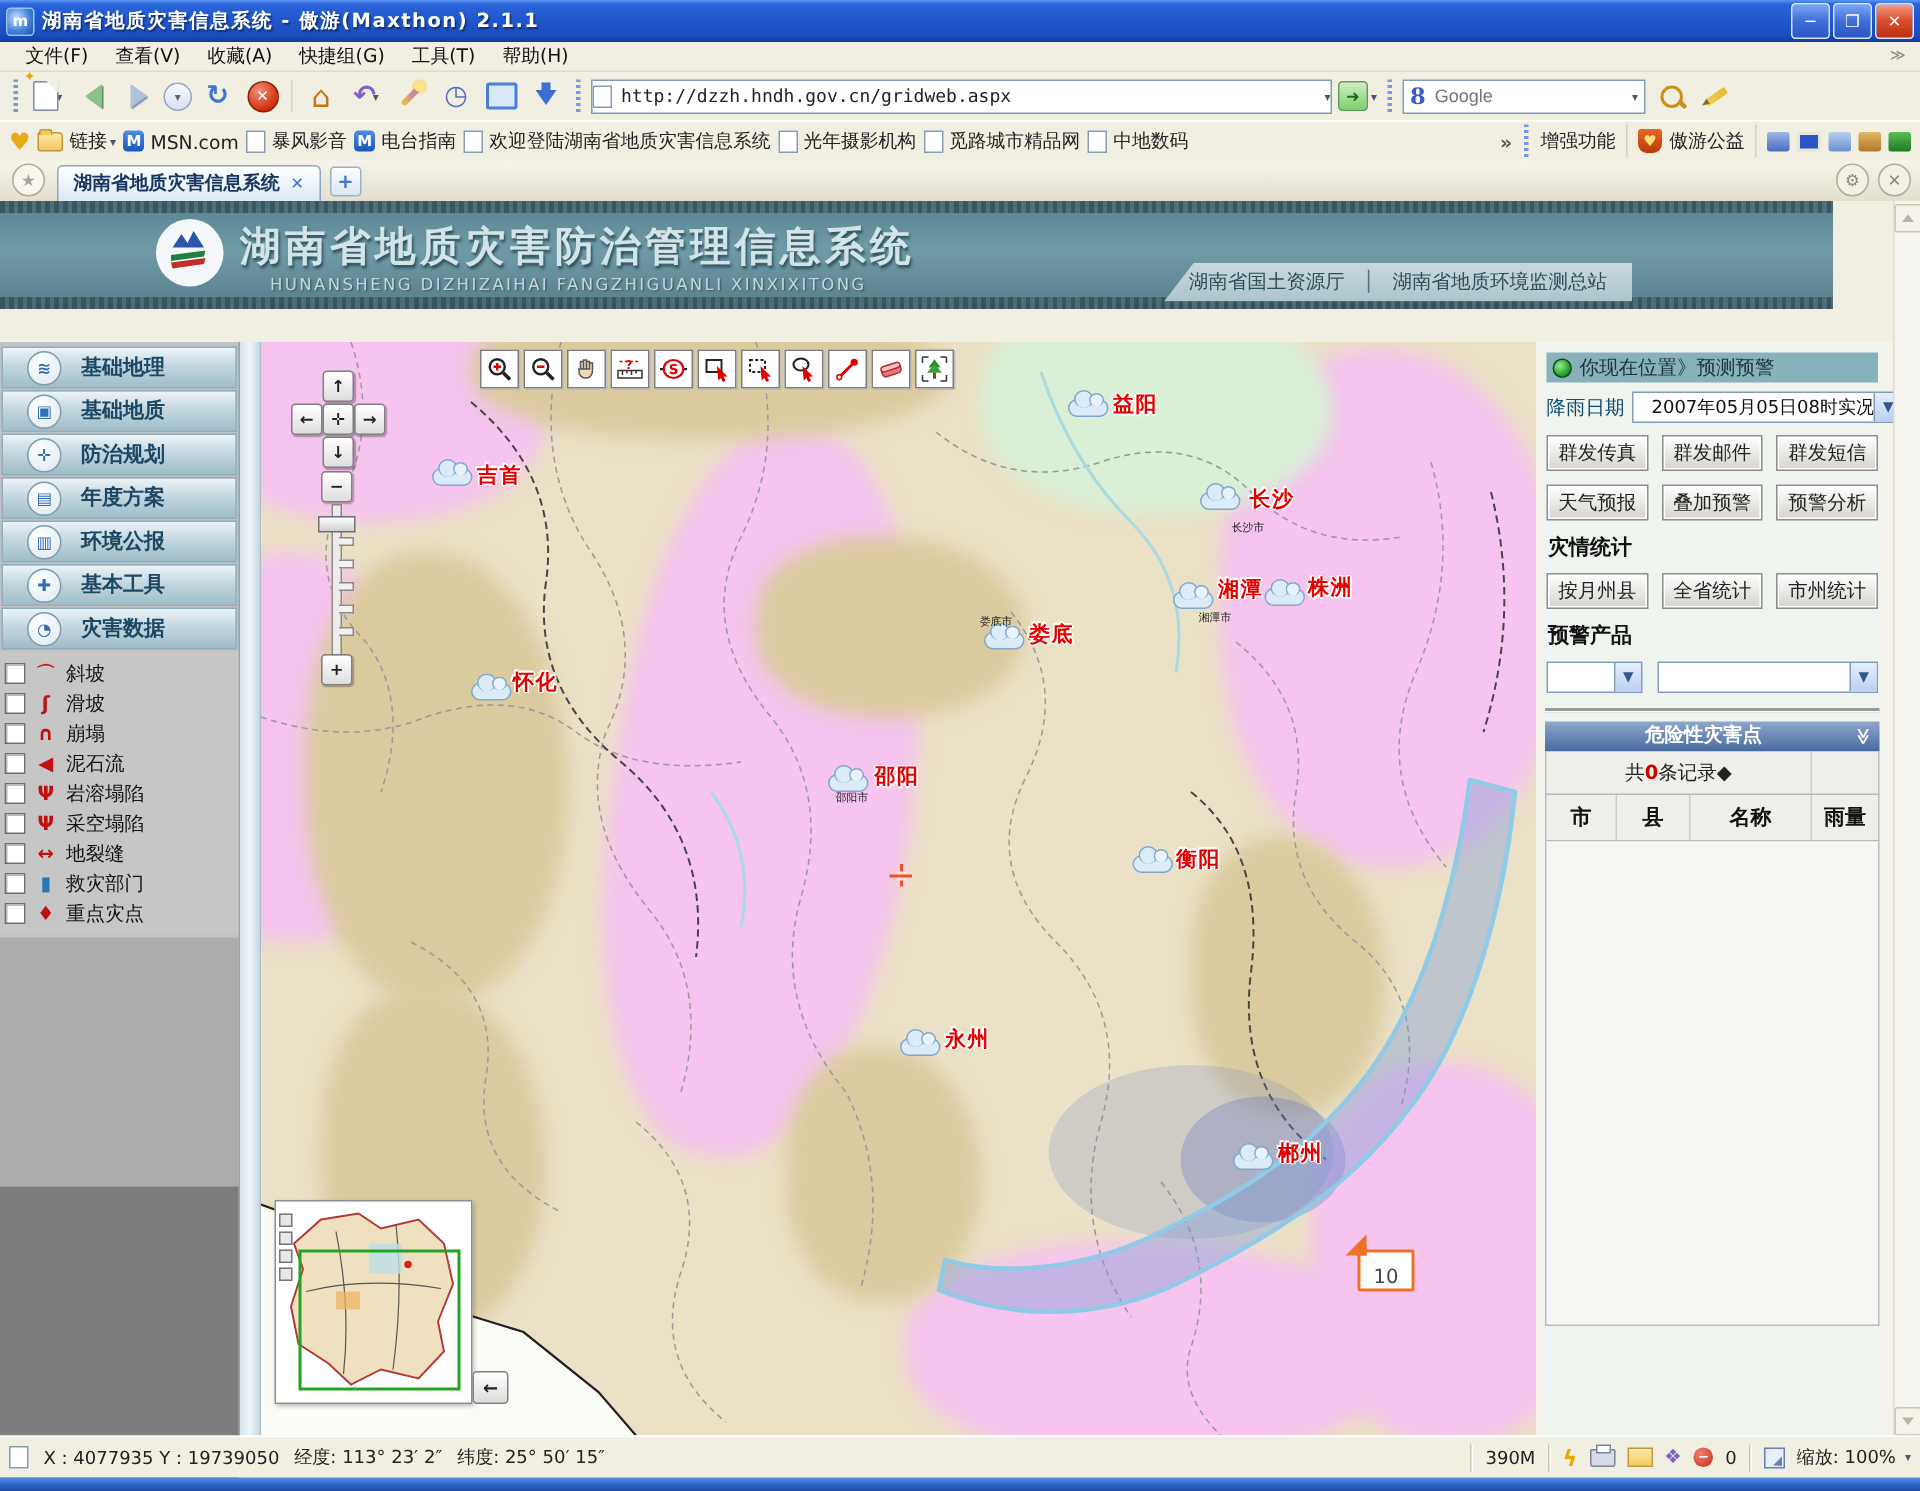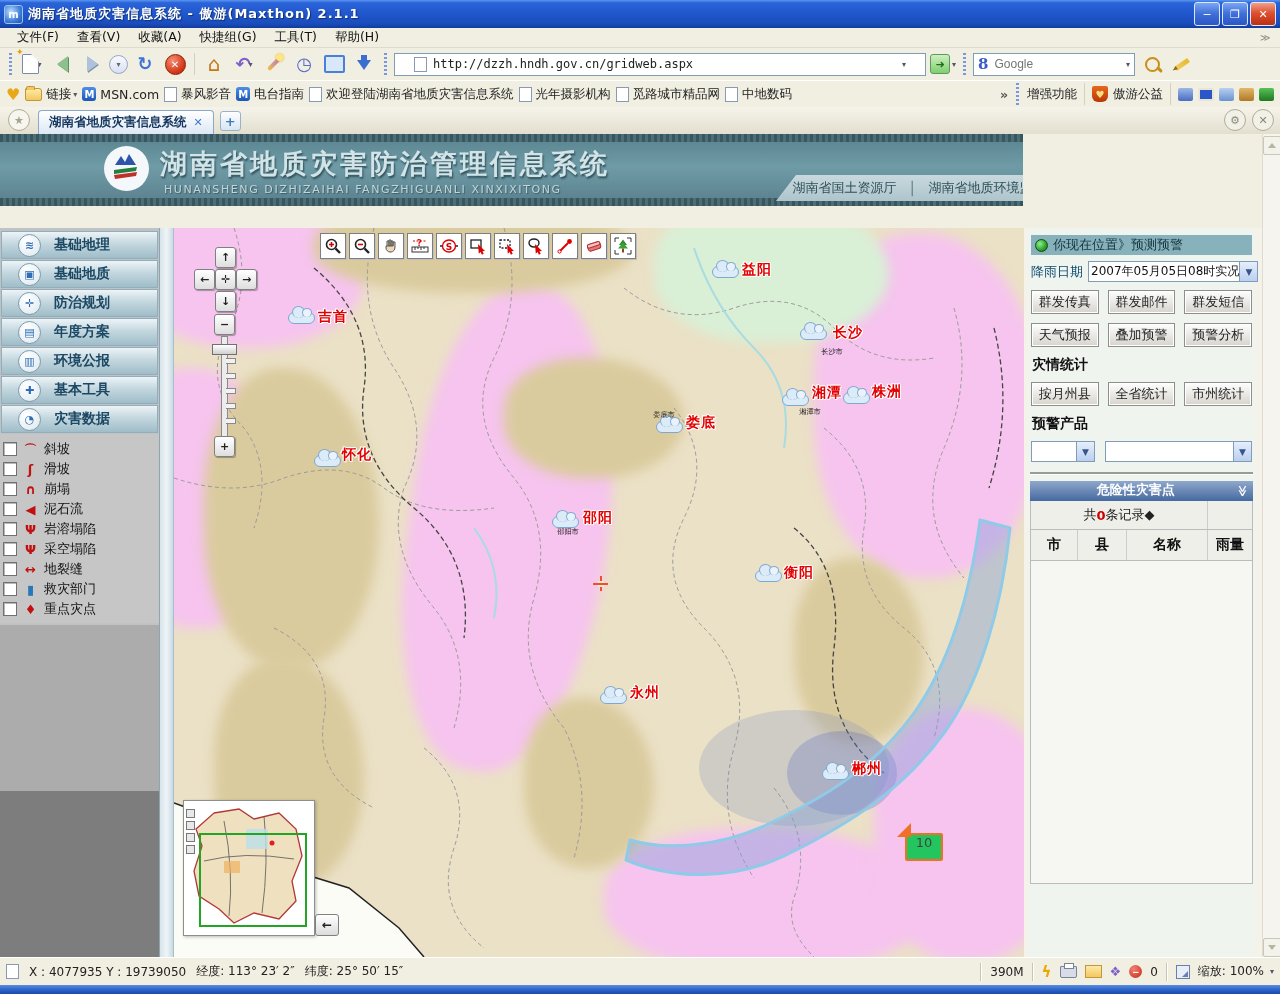--- a/index.html
+++ b/index.html
@@ -38,21 +38,21 @@
   .gl.undo{color:#7E5EC8;font-weight:bold;}
   .gl.home{color:#C07818;font-size:20px;}
   .gl.clock{color:#5A6EC8;}
   .stopbtn{width:19px;height:19px;border-radius:50%;background:radial-gradient(circle at 35% 30%,#F29078,#D43818 65%,#A82404);
     display:flex;align-items:center;justify-content:center;color:#fff;font-size:10px;font-weight:bold;border:1px solid #8E1E02;}
   .wandbar{width:16px;height:4px;background:linear-gradient(90deg,#F0C040,#B070E0);transform:rotate(-45deg);border-radius:2px;position:relative;}
   .wandbar::after{content:"";position:absolute;right:-4px;top:-2px;width:7px;height:7px;background:#FFE680;border-radius:50%;box-shadow:0 0 3px #E8B000;}
   .winicon{width:17px;height:14px;border:2px solid #4A7ED8;background:#D8E8F8;border-radius:2px;}
   .dlicon{width:0;height:0;border:7px solid transparent;border-top:10px solid #3A6ED0;position:relative;top:4px;}
   .dlicon::before{content:"";position:absolute;left:-3px;top:-15px;width:6px;height:6px;background:#3A6ED0;}
-  .urlbox{flex:1;max-width:492px;height:21px;background:#FFF;border:1px solid #7F9DB9;display:flex;align-items:center;padding:0 19px;gap:4px;}
+  .urlbox{flex:1;max-width:492px;height:21px;background:#FFF;border:1px solid #7F9DB9;display:flex;align-items:center;padding:0 0;gap:4px;}
   .urlbox input{flex:1;border:none;outline:none;font-family:"DejaVu Sans Mono",monospace;font-size:12px;color:#222;background:transparent;}
   .mini-page{width:11px;height:13px;background:#FFF;border:1px solid #8A9AB4;flex:none;}
   .gobtn{width:18px;height:18px;border-radius:3px;border:1px solid #5A9A5A;background:linear-gradient(#CFEFC0,#7ECF70);display:flex;align-items:center;justify-content:center;color:#1E6E1E;font-size:11px;font-weight:bold;}
   .searchbox{width:152px;height:21px;background:#FFF;border:1px solid #7F9DB9;display:flex;align-items:center;padding:0 4px;gap:4px;}
   .glogo{font-family:"DejaVu Serif",serif;font-weight:bold;color:#3A5BC7;font-size:15px;}
   .searchbox input{flex:1;border:none;outline:none;font-size:12px;color:#999;background:transparent;width:40px;}
   .magicon{width:11px;height:11px;border:2px solid #C89018;border-radius:50%;position:relative;}
   .magicon::after{content:"";position:absolute;left:9px;top:9px;width:7px;height:3px;background:#C89018;transform:rotate(45deg);border-radius:2px;}
   .pencil{width:16px;height:5px;background:linear-gradient(90deg,#F0D060,#E8B830);transform:rotate(-35deg);border-radius:1px;position:relative;}
   .pencil::after{content:"";position:absolute;left:-5px;top:0;border:2.5px solid transparent;border-right:5px solid #8A6A20;}
@@ -69,25 +69,25 @@
   
   .tabbar{left:0;top:107px;width:1280px;height:27px;background:linear-gradient(#F6F4EA,#E2DFCF);display:flex;align-items:flex-end;padding:0 6px;box-sizing:border-box;}
   .starbtn{width:20px;height:20px;border-radius:50%;border:1px solid #B0AC98;background:#F6F5EE;color:#A8A494;display:flex;align-items:center;justify-content:center;font-size:11px;margin:0 8px 3px 2px;}
   .tab{height:23px;display:flex;align-items:center;gap:7px;padding:0 10px;background:linear-gradient(#FFFFFF,#DCE8F4);
        border:1px solid #8CA8C8;border-bottom:none;border-radius:4px 4px 0 0;font-weight:bold;font-size:12.5px;color:#15365E;}
   .tabx{color:#4477CC;font-size:11px;font-weight:bold;}
   .newtab{width:19px;height:18px;margin:0 0 3px 6px;border:1px solid #9AB2C8;border-radius:3px;background:linear-gradient(#FDFEFF,#D8E6F2);color:#3E78C0;font-weight:bold;display:flex;align-items:center;justify-content:center;font-size:13px;}
   .tb-right{margin-left:auto;display:flex;gap:6px;margin-bottom:3px;}
   .roundbtn{width:20px;height:20px;border-radius:50%;border:1px solid #B0AC98;background:#F2F1E8;color:#8A8878;display:flex;align-items:center;justify-content:center;font-size:11px;}
   
-  .banner{left:0;top:134px;width:1023px;height:72px;background:linear-gradient(180deg,#57828E,#6F9BA7 45%,#587F8B);overflow:hidden;}
+  .banner{left:0;top:134px;width:1222px;height:72px;background:linear-gradient(180deg,#57828E,#6F9BA7 45%,#587F8B);overflow:hidden;}
   .dots{position:absolute;left:0;width:100%;height:8px;background:repeating-linear-gradient(90deg,#324E56 0 3px,#4A6A72 3px 6px);opacity:.85;}
   .logo{position:absolute;left:103px;top:11px;width:47px;height:47px;}
   .btitle{position:absolute;left:160px;top:12px;font-size:27px;font-weight:bold;color:#D2E4E8;letter-spacing:3px;text-shadow:1px 2px 2px #2E5059;}
-  .bsub{position:absolute;left:164px;top:49px;font-size:11px;color:#C2D6DA;letter-spacing:1.6px;text-shadow:1px 1px 1px #3A5C64;}
+  .bsub{position:absolute;left:180px;top:49px;font-size:11px;color:#C2D6DA;letter-spacing:1.6px;text-shadow:1px 1px 1px #3A5C64;}
   .bplate{position:absolute;left:776px;top:41px;width:312px;height:26px;background:linear-gradient(#C8D9DE,#AEC5CB);
      clip-path:polygon(20px 0,100% 0,100% 100%,0 100%);display:flex;align-items:center;justify-content:center;gap:12px;font-size:13px;color:#2E4E58;}
   .bdiv{color:#55757E;}
   
   .navrow{left:0;top:206px;width:565px;height:22px;background:#BCD2DA;display:flex;align-items:flex-end;gap:5px;padding-left:6px;box-sizing:border-box;}
   .ntab{height:21px;padding:0 9px;display:flex;align-items:center;background:linear-gradient(#DFEDF2,#9CBCC9 70%,#8FB2C0);
         border:1px solid #7A9BA8;border-bottom:none;border-radius:3px 3px 0 0;color:#FFF;font-weight:bold;font-size:13px;text-shadow:1px 1px 1px #476874;}
   .userrow{left:565px;top:206px;width:697px;height:22px;background:#DCEBF3;display:flex;align-items:center;justify-content:flex-end;gap:6px;padding-right:10px;box-sizing:border-box;}
   .ucp{font-size:10px;color:#333;font-weight:bold;}
   .ucount{color:#E04800;font-weight:bold;font-size:13px;}
@@ -125,36 +125,36 @@
   .city{position:absolute;font-size:14px;font-weight:bold;color:#E40000;letter-spacing:1px;
         text-shadow:1px 0 #FFF,-1px 0 #FFF,0 1px #FFF,0 -1px #FFF,1px 1px #FFF,-1px -1px #FFF;}
   .tiny{position:absolute;font-size:8px;color:#1A1A1A;transform:scale(.9);}
   .cloud{position:absolute;width:25px;height:10px;background:#DCEBF8;border:1px solid #7FA8D0;border-radius:7px;}
   .cloud::before{content:"";position:absolute;left:3px;top:-7px;width:11px;height:11px;background:#DCEBF8;border:1px solid #7FA8D0;border-radius:50%;border-bottom:none;}
   .cloud::after{content:"";position:absolute;left:13px;top:-5px;width:8px;height:8px;background:#EAF3FC;border:1px solid #7FA8D0;border-radius:50%;border-bottom:none;}
   .xhair{position:absolute;width:15px;height:15px;}
   .xhair::before{content:"";position:absolute;left:6.5px;top:0;width:2px;height:15px;background:#F05030;}
   .xhair::after{content:"";position:absolute;top:6.5px;left:0;height:2px;width:15px;background:#F05030;}
   .xhair i{position:absolute;left:4.5px;top:4.5px;width:6px;height:6px;background:#F3E6D2;}
-  .flag{position:absolute;width:34px;height:24px;background:#22c55e;border:2px solid #F07028;border-radius:2px;display:flex;align-items:flex-start;justify-content:center;font-size:13px;color:#444;}
+  .flag{position:absolute;width:34px;height:24px;background:#ffffff;border:2px solid #F07028;border-radius:2px;display:flex;align-items:flex-end;justify-content:center;font-size:13px;color:#444;}
   .flag::before{content:"";position:absolute;left:-10px;top:-12px;border:7px solid transparent;border-right-color:#F07028;border-bottom-color:#F07028;}
   .minimap{position:absolute;left:9px;top:572px;width:130px;height:134px;background:#FFF;border:1px solid #8E8E8E;box-shadow:1px 1px 3px rgba(0,0,0,.25);}
   .vframe{position:absolute;left:15px;top:32px;width:104px;height:90px;border:2px solid #23A423;}
   .mmbtns{position:absolute;left:2px;top:8px;display:flex;flex-direction:column;gap:3px;}
   .mmb{width:7px;height:7px;background:#E8E8E8;border:1px solid #777;}
   .mapnav{position:absolute;left:141px;top:686px;width:22px;height:20px;background:linear-gradient(#FFF,#DCDCDC);border:1px solid #808080;border-radius:3px;
           display:flex;align-items:center;justify-content:center;font-weight:bold;color:#222;font-size:12px;}
   
   .panel{left:1028px;top:228px;width:227px;height:729px;background:#F0F4EF;box-sizing:border-box;padding:4px 2px;}
   .loc{height:20px;background:#87B2BB;display:flex;align-items:center;gap:5px;padding:0 4px;color:#14343E;font-size:13px;margin:3px 1px 6px 1px;}
   .gdot{width:11px;height:11px;border-radius:50%;background:radial-gradient(circle at 35% 35%,#8DF08D,#2EA22E 60%,#186618);border:1px solid #0E4E0E;}
   .rainrow{display:flex;align-items:center;gap:5px;margin:2px 1px 8px 1px;}
   .rlabel{font-size:13px;font-weight:normal;color:#0c4a6e;white-space:nowrap;}
   .select{flex:1;height:21px;background:#FFF;border:1px solid #7F9DB9;display:flex;align-items:center;box-sizing:border-box;}
-  .selval{flex:1;font-size:12px;color:#111;padding-left:2px;white-space:nowrap;overflow:hidden;}
+  .selval{flex:1;font-size:12px;color:#111;padding-left:12px;white-space:nowrap;overflow:hidden;}
   .selarr{width:17px;height:100%;background:linear-gradient(#E6EEFB,#BCCFF0);border-left:1px solid #7F9DB9;display:flex;align-items:center;justify-content:center;color:#35568A;font-size:9px;}
   .btnrow{display:flex;gap:9px;margin:0 1px 9px 1px;}
   .pbtn{flex:1;height:22px;background:linear-gradient(#FEFEFE,#D6D4CC);border:1px solid #8E8E8E;box-shadow:inset 0 0 0 1px #FFF;
         display:flex;align-items:center;justify-content:center;font-size:13px;color:#222;}
   .ptitle{font-size:14px;font-weight:bold;color:#111;margin:4px 2px 8px 2px;}
   .selrow{display:flex;gap:10px;margin:2px 1px 10px 1px;}
   .hr{height:2px;background:#9A9A9A;border-bottom:1px solid #FFF;margin:6px 0;}
   .dhead{height:20px;background:linear-gradient(#8FA8CC,#46699F);display:flex;color:#FFF;font-weight:bold;font-size:13px;padding:0 8px;justify-content:space-between;}
   .dchev{transform:rotate(90deg);font-size:11px;}
   .drec{height:28px;background:#EFEFEA;border:1px solid #BBB;border-top:none;display:flex;align-items:center;}

